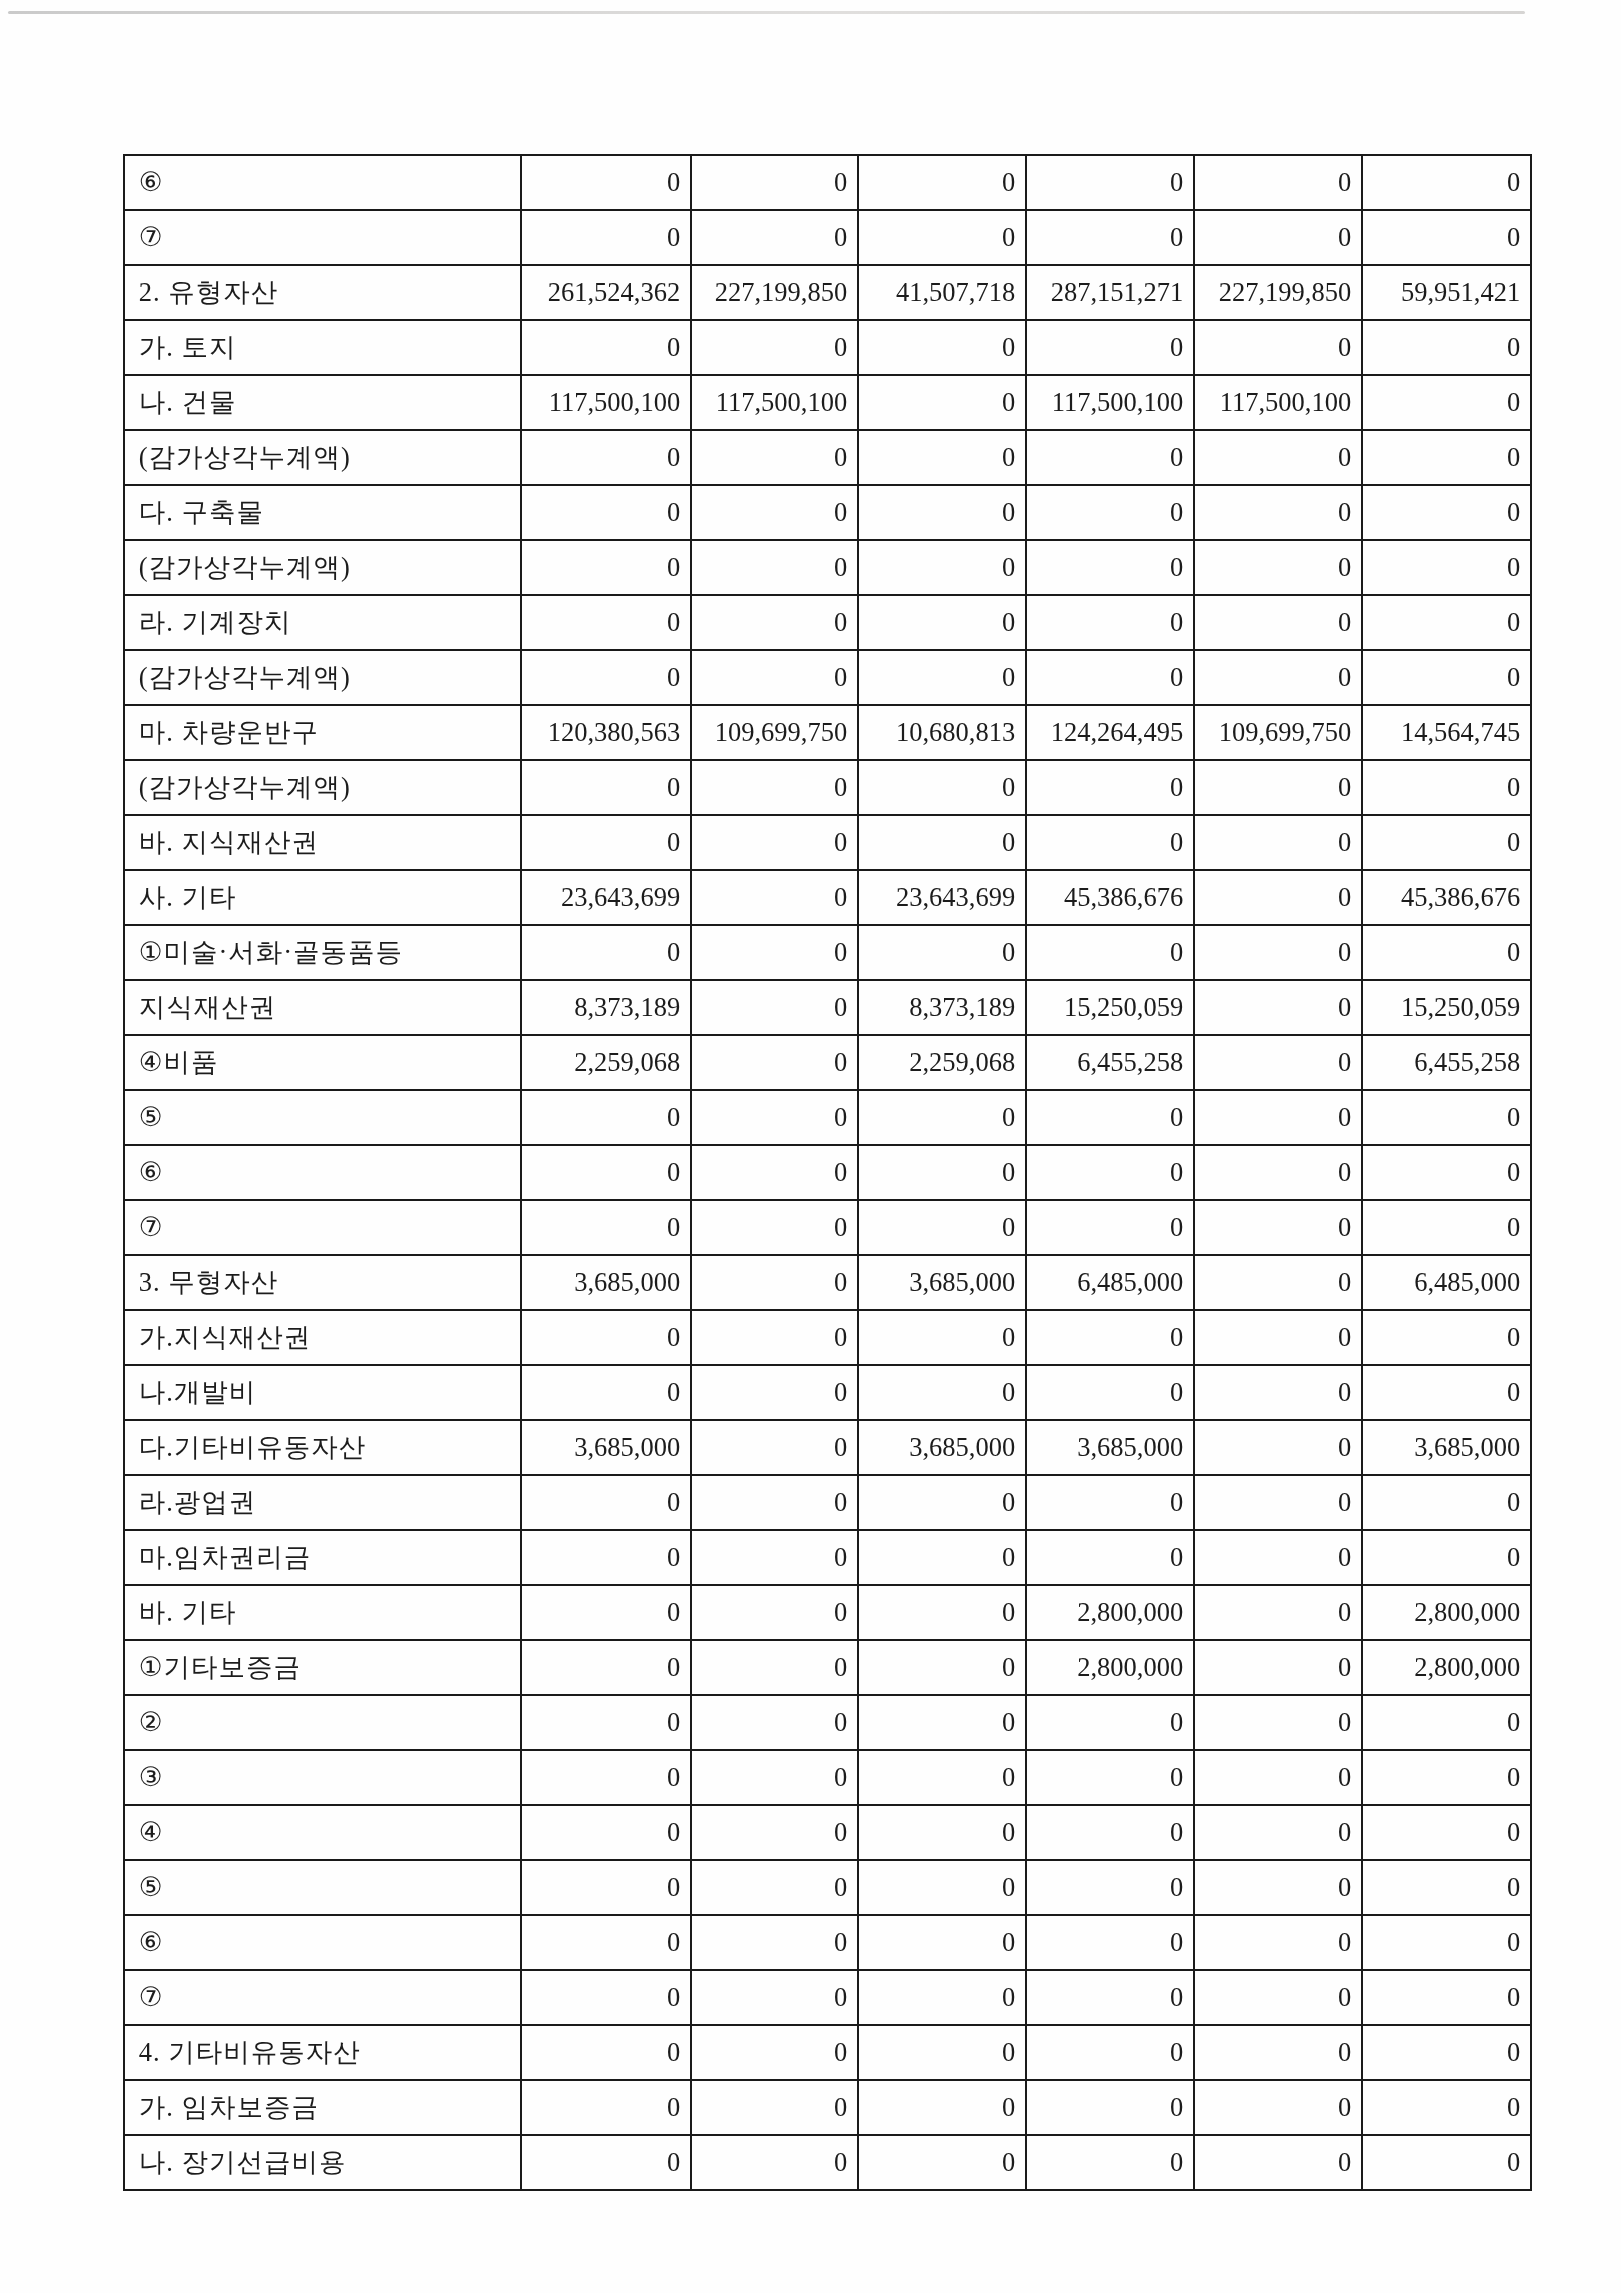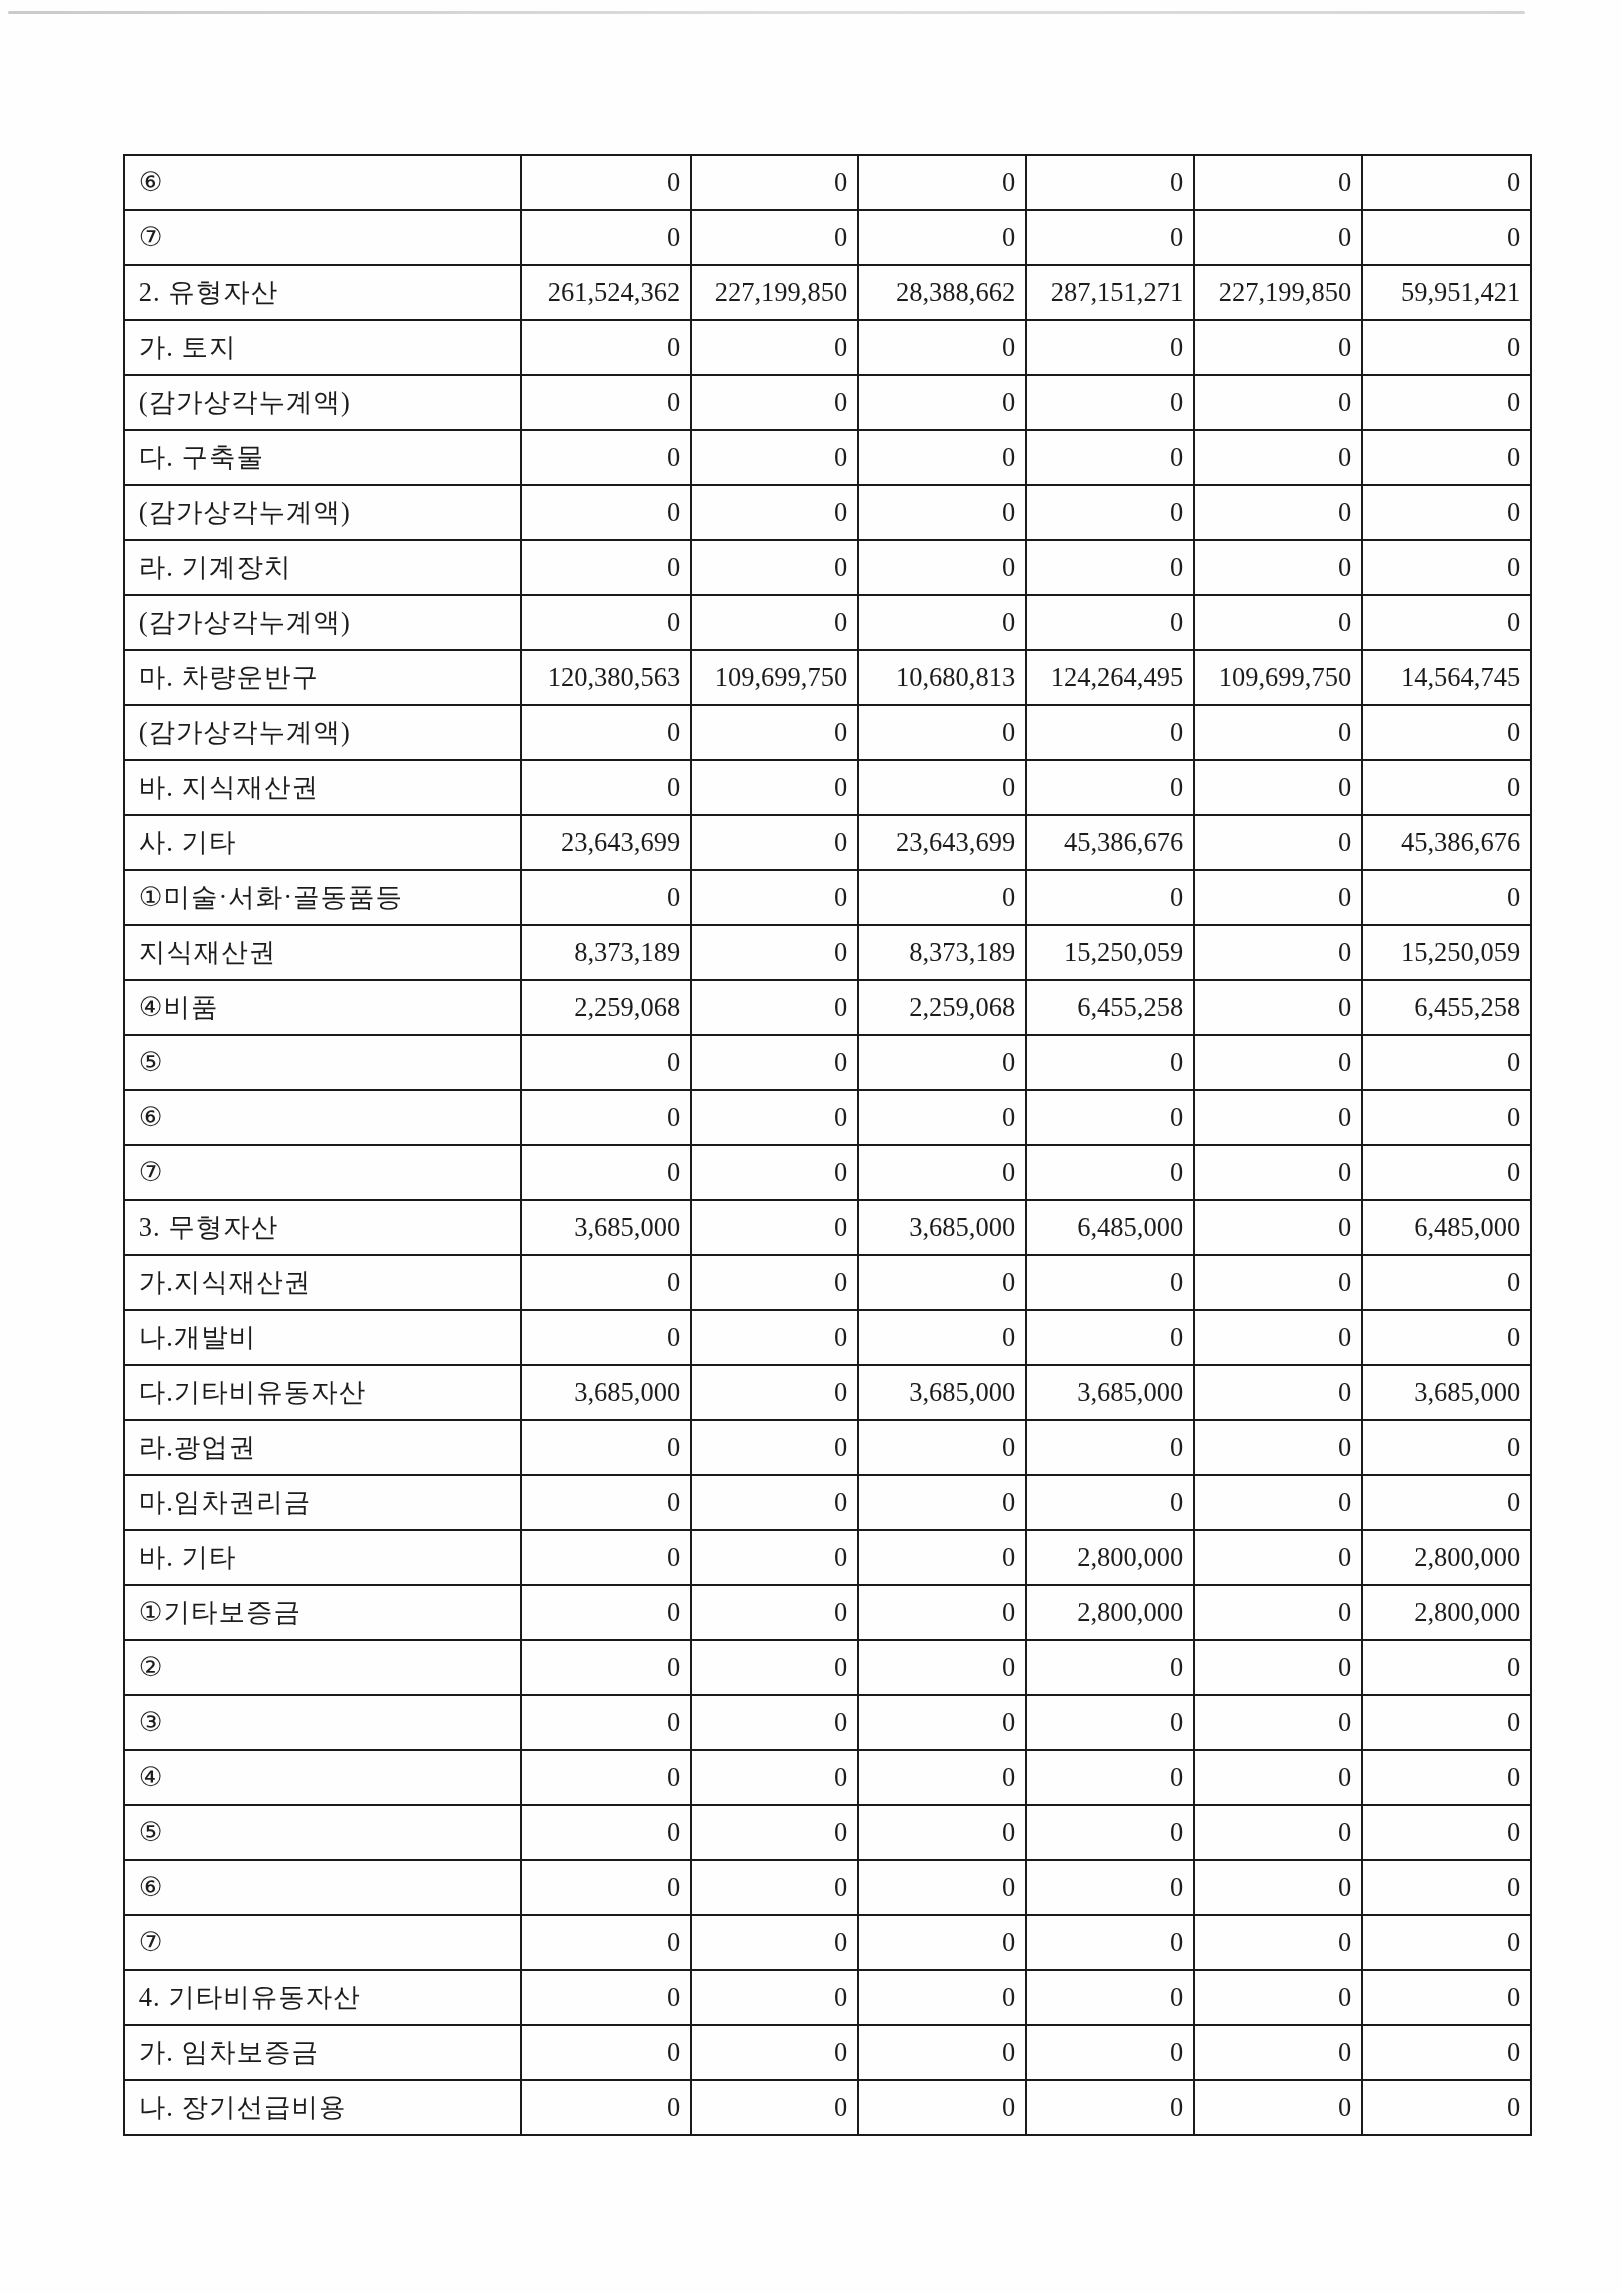--- a/index.html
+++ b/index.html
@@ -104,32 +104,41 @@
           <td class="num">0</td>
           <td class="num">0</td>
           <td class="num">0</td>
           <td class="num">0</td>
           <td class="num">0</td>
         </tr>
         <tr>
           <td class="label">2. 유형자산</td>
           <td class="num">261,524,362</td>
           <td class="num">227,199,850</td>
-          <td class="num">28,388,662</td>
+          <td class="num">41,507,718</td>
           <td class="num">287,151,271</td>
           <td class="num">227,199,850</td>
           <td class="num">59,951,421</td>
         </tr>
         <tr>
           <td class="label">가. 토지</td>
           <td class="num">0</td>
           <td class="num">0</td>
           <td class="num">0</td>
           <td class="num">0</td>
           <td class="num">0</td>
+          <td class="num">0</td>
+        </tr>
+        <tr>
+          <td class="label">나. 건물</td>
+          <td class="num">117,500,100</td>
+          <td class="num">117,500,100</td>
+          <td class="num">0</td>
+          <td class="num">117,500,100</td>
+          <td class="num">117,500,100</td>
           <td class="num">0</td>
         </tr>
         <tr>
           <td class="label">(감가상각누계액)</td>
           <td class="num">0</td>
           <td class="num">0</td>
           <td class="num">0</td>
           <td class="num">0</td>
           <td class="num">0</td>
           <td class="num">0</td>

